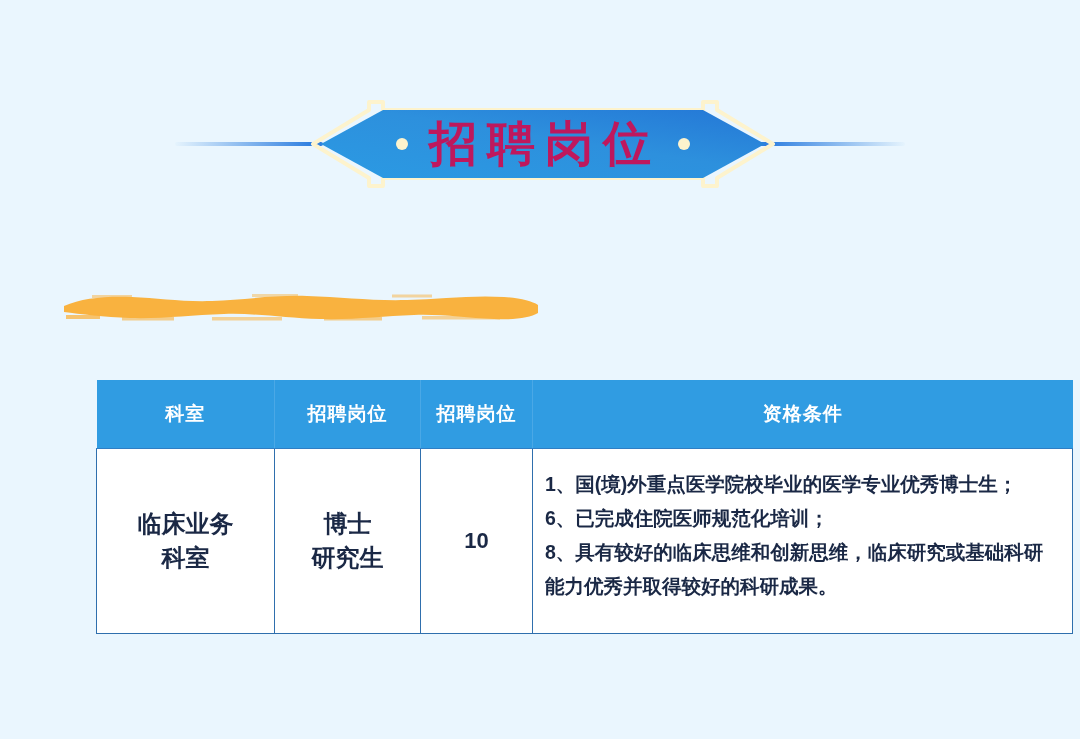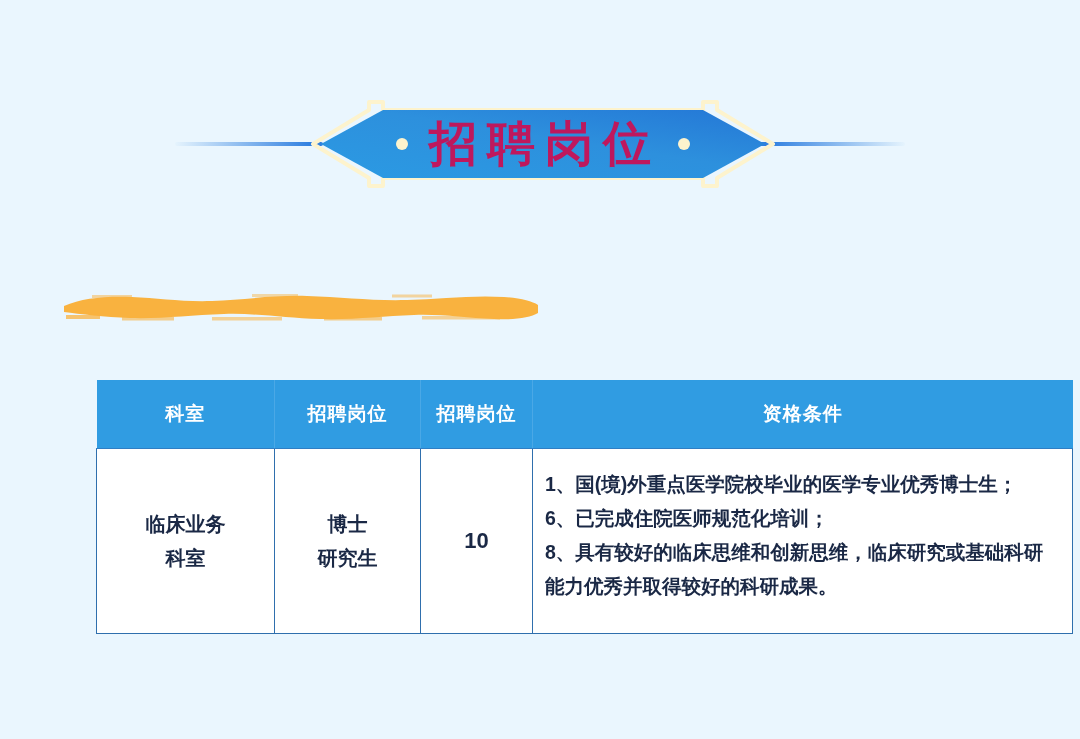--- a/index.html
+++ b/index.html
@@ -125,21 +125,21 @@
   }
   #jobs-table thead th:last-child { border-right: none; text-align: center; }
 
   #jobs-table tbody td {
     background: #ffffff;
     border-right: 1px solid #2f6fad;
     border-bottom: 1px solid #2f6fad;
     border-left: 1px solid #2f6fad;
     vertical-align: middle;
     color: #1a2845;
-    font-size: 20px;
+    font-size: 24px;
     font-weight: bold;
   }
   #jobs-table tbody td.cell-dept,
   #jobs-table tbody td.cell-degree,
   #jobs-table tbody td.cell-count {
     text-align: center;
     line-height: 34px;
   }
   #jobs-table tbody td.cell-count { font-size: 22px; }
   #jobs-table tbody td.cell-quals {

